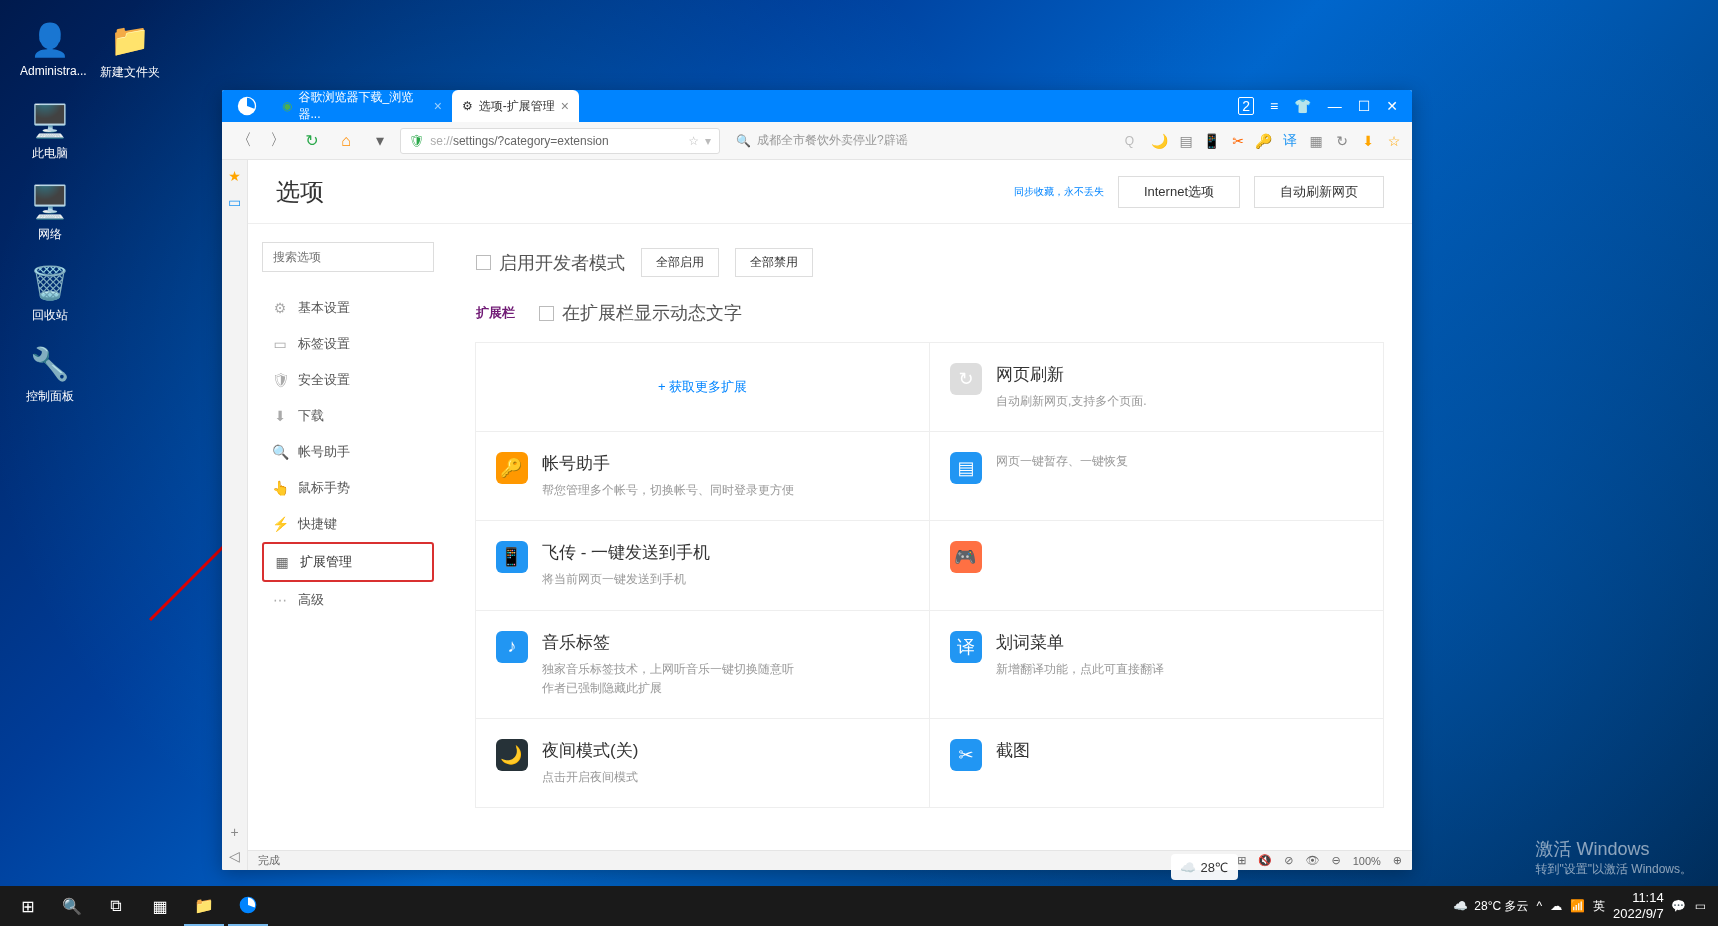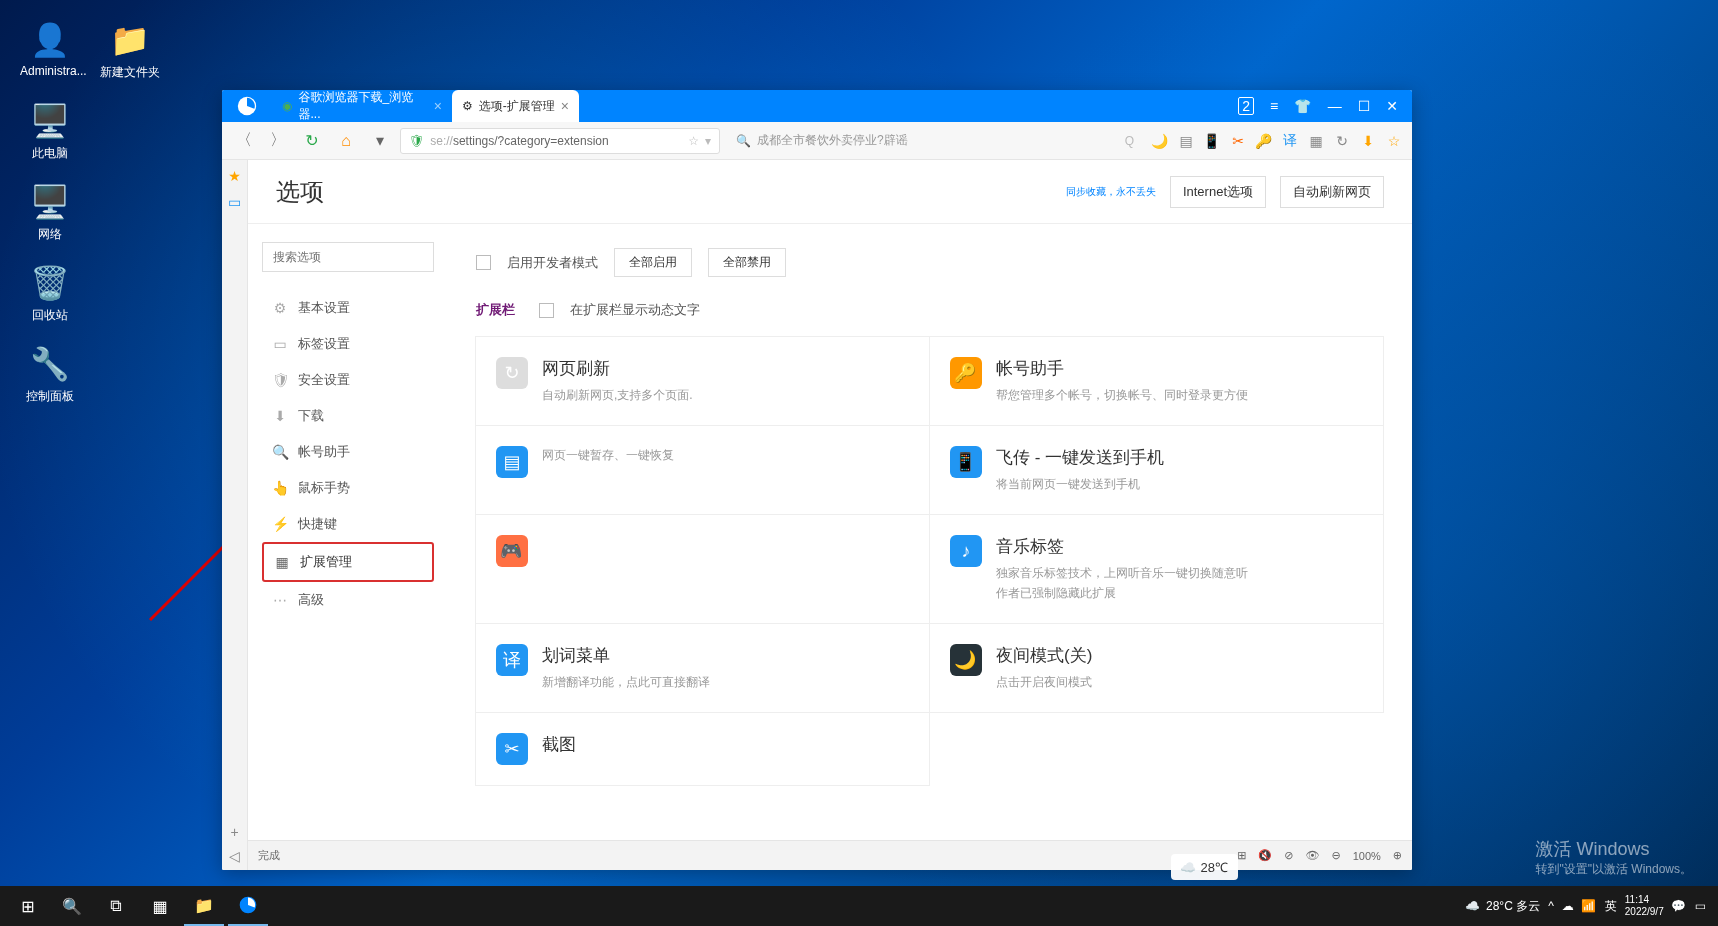--- a/index.html
+++ b/index.html
@@ -34,50 +34,50 @@
 .browser-body{flex:1;display:flex;background:#fff;overflow:hidden}
 .fav-strip{width:26px;background:#f3f3f3;border-right:1px solid #e5e5e5;display:flex;flex-direction:column;align-items:center;padding-top:8px;gap:10px;position:relative}
 .fav-strip span{font-size:14px;color:#888;cursor:pointer}
 .fav-add{position:absolute;bottom:30px;font-size:18px;color:#888}
 .fav-collapse{position:absolute;bottom:6px;font-size:12px;color:#888}
 .settings-page{flex:1;display:flex;flex-direction:column}
 .settings-header{height:64px;display:flex;align-items:center;padding:0 28px;border-bottom:1px solid #eee}
 .settings-title{font-size:24px;color:#333;font-weight:normal}
 .header-right{margin-left:auto;display:flex;gap:14px;align-items:center}
 .link-text{color:#0084ff;font-size:10px;cursor:pointer}
-.hdr-btn{border:1px solid #ddd;padding:6px 12px;font-size:13px;color:#333;background:#fff;cursor:pointer}
+.hdr-btn{border:1px solid #ddd;padding:6px 25px;font-size:13px;color:#333;background:#fff;cursor:pointer}
 .settings-content{flex:1;display:flex;overflow:hidden}
 .sidebar{width:200px;padding:18px 14px}
 .search-box{width:100%;height:30px;border:1px solid #ddd;padding:0 10px;font-size:12px;color:#999;margin-bottom:18px}
 .nav-item{display:flex;align-items:center;gap:10px;padding:9px 10px;font-size:13px;color:#555;cursor:pointer;border-radius:3px}
 .nav-item .ni{width:16px;text-align:center;color:#aaa;font-size:14px}
 .nav-item.active{border:2px solid #d93030;color:#333}
 .nav-item.active .ni{color:#666}
 .main-area{flex:1;padding:24px 28px;overflow-y:auto}
 .top-controls{display:flex;align-items:center;gap:16px;margin-bottom:24px}
-.checkbox{display:flex;align-items:center;gap:16px;font-size:13px;color:#555}
+.checkbox{display:flex;align-items:center;gap:8px;font-size:18px;color:#555}
 .chk{width:15px;height:15px;border:1px solid #bbb;background:#fff}
 .sm-btn{border:1px solid #ddd;padding:5px 14px;font-size:12px;color:#333;background:#fff;cursor:pointer}
 .section-row{display:flex;align-items:center;gap:24px;margin-bottom:18px}
 .section-label{font-size:13px;color:#701a75;font-weight:bold}
 .ext-grid{display:grid;grid-template-columns:1fr 1fr}
 .ext-card{border:1px solid #eee;padding:20px;display:flex;gap:14px;margin:-1px 0 0 -1px}
 .ext-card.get-more{align-items:center;justify-content:center;color:#0084ff;font-size:13px;cursor:pointer;min-height:90px}
 .ext-icon{width:32px;height:32px;border-radius:6px;display:flex;align-items:center;justify-content:center;font-size:18px;color:#fff;flex-shrink:0}
 .ext-info{flex:1}
 .ext-title{font-size:17px;color:#333;margin-bottom:6px}
 .ext-desc{font-size:12px;color:#999;line-height:1.6}
-.status-bar{height:30px;background:#f3f3f3;border-top:1px solid #e5e5e5;display:flex;align-items:center;padding:0 10px;font-size:11px;color:#666}
+.status-bar{height:20px;background:#f3f3f3;border-top:1px solid #e5e5e5;display:flex;align-items:center;padding:0 10px;font-size:11px;color:#666}
 .status-right{margin-left:auto;display:flex;gap:12px;align-items:center}
 .taskbar{position:absolute;bottom:0;left:0;right:0;height:40px;background:#1a1a1a;display:flex;align-items:center;padding:0 8px;gap:4px;color:#fff;font-size:12px}
 .tb-item{width:40px;height:40px;display:flex;align-items:center;justify-content:center;cursor:pointer;font-size:16px}
 .tb-item.active{border-bottom:2px solid #76b9ed}
 .tb-right{margin-left:auto;display:flex;align-items:center;gap:8px;padding-right:4px}
 .tb-weather{display:flex;align-items:center;gap:6px;font-size:12px}
-.tb-time{text-align:left;font-size:10px;line-height:1.2}
+.tb-time{text-align:right;font-size:13px;line-height:1.2}
 .watermark{position:absolute;right:26px;bottom:48px;color:rgba(255,255,255,.55);text-align:left}
 .watermark .w1{font-size:18px}
 .watermark .w2{font-size:12px}
 .arrow{position:absolute;top:500px;left:140px;width:130px;height:130px;pointer-events:none}
 .arrow svg{width:100%;height:100%}
 .weather-widget{position:absolute;bottom:46px;right:480px;background:rgba(255,255,255,.95);padding:4px 10px;border-radius:4px;font-size:13px;color:#333}
 </style>
 </head>
 <body>
 
@@ -235,20 +235,21 @@
             <button class="sm-btn">全部禁用</button>
           </div>
           <div class="section-row">
             <span class="section-label">扩展栏</span>
             <label class="checkbox">
                 <span class="chk"></span>
                 <span>在扩展栏显示动态文字</span>
               </label>
           </div>
           <div class="ext-grid" id="ext-grid">
+              <div class="ext-card get-more">+ 获取更多扩展</div>
               <div class="ext-card">
                 <div class="ext-icon" style="background:#ddd">↻</div>
                 <div class="ext-info">
                   <div class="ext-title">网页刷新</div>
                   <div class="ext-desc">自动刷新网页,支持多个页面.</div>
                 </div>
               </div>
               <div class="ext-card">
                 <div class="ext-icon" style="background:#ff9800">🔑</div>
                 <div class="ext-info">

